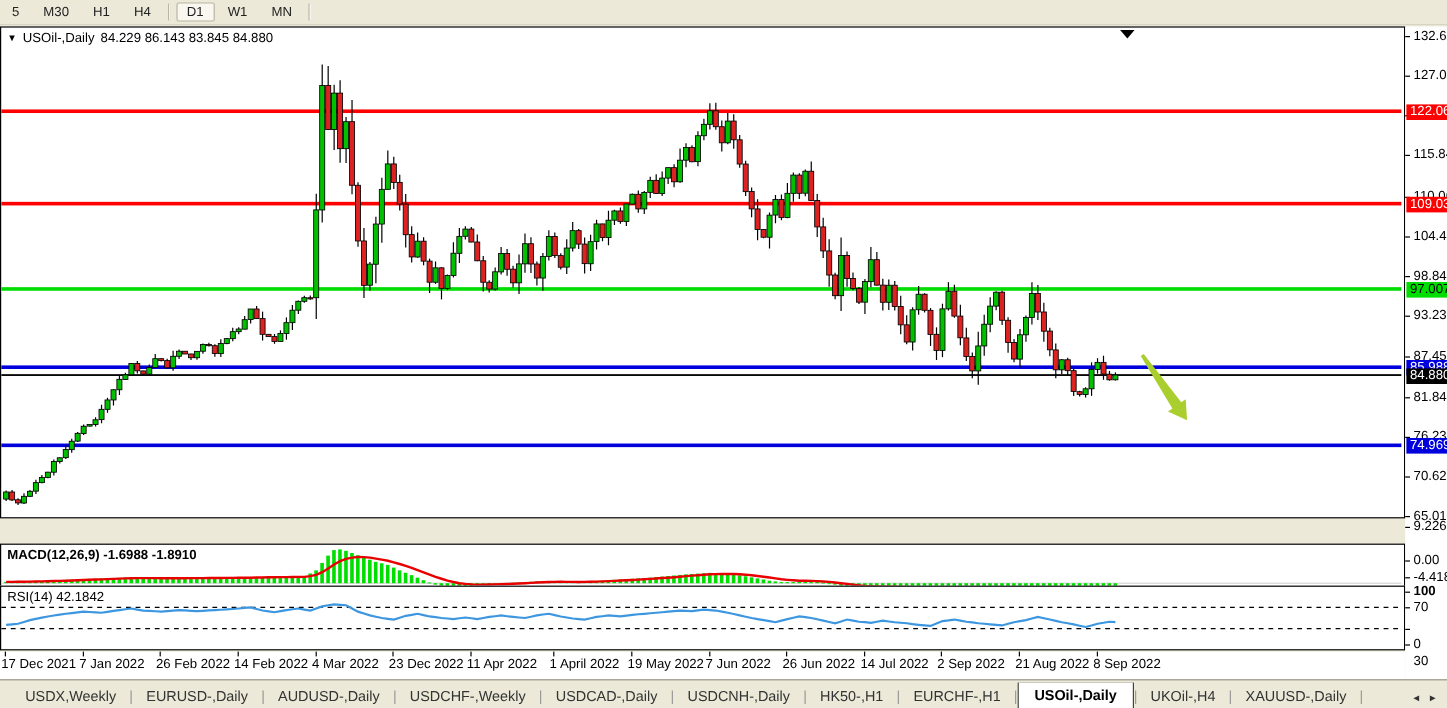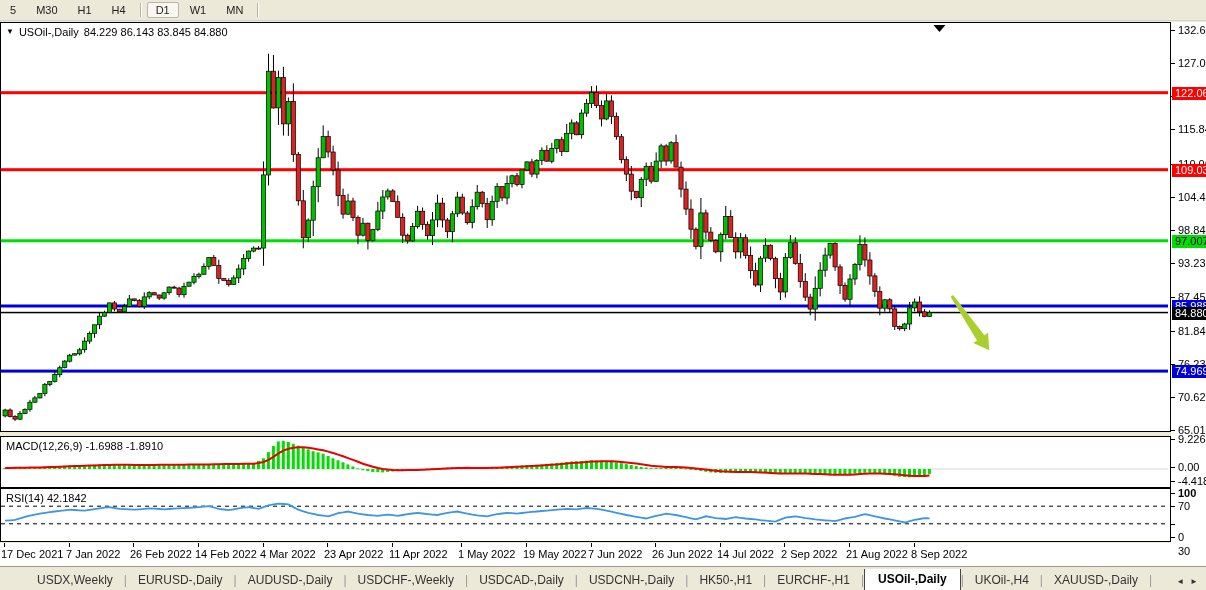--- a/index.html
+++ b/index.html
@@ -8,39 +8,39 @@
   #app{position:relative;width:1206px;height:590px;}
   
   #toolbar{position:absolute;left:0;top:0;width:1206px;height:20px;background:#ece9d8;
            border-bottom:1px solid #d8d4c4;display:flex;align-items:center;}
   .tf-btn{padding:1px 8px;margin:0 1px;color:#222;font-size:11px;cursor:default;border:1px solid transparent;}
   .tf-btn.active{background:#f9f7ef;border:1px solid #b9b5a3;border-radius:2px;}
   .tb-sep{width:1px;height:14px;background:#b9b5a3;margin:0 4px;border-right:1px solid #fff;}
   
   .pane{position:absolute;left:0;background:#fff;border:1px solid #000;}
   #main-pane{top:22px;width:1169px;height:408px;}
-  #macd-pane{top:436px;width:1169px;height:50px;}
+  #macd-pane{top:453px;width:1169px;height:50px;font-weight:bold;}
   #rsi-pane{top:488px;width:1169px;height:52px;}
   .pane svg{position:absolute;left:0;top:0;}
   .pane-label{position:absolute;left:5px;top:3px;font-size:11px;color:#000;white-space:nowrap;z-index:5;}
   #chart-title{display:flex;align-items:center;gap:5px;}
   #title-collapse{font-size:8px;line-height:8px;color:#000;}
   
   #price-axis{position:absolute;left:1171px;top:22px;width:35px;height:544px;background:#fff;}
   .tickmark{position:absolute;left:0;width:4px;height:1px;background:#000;}
   .ticklabel{position:absolute;left:7px;font-size:11px;color:#000;white-space:nowrap;}
   .lvl-label{position:absolute;left:1px;font-size:11px;padding:0 3px 1px 3px;white-space:nowrap;z-index:6;}
   
   #date-axis{position:absolute;left:0;top:543px;width:1171px;height:23px;background:#fff;}
   .date-tick{position:absolute;top:0;width:1px;height:4px;background:#000;}
   .date-label{position:absolute;top:5px;font-size:11px;color:#000;white-space:nowrap;}
   
   #tab-bar{position:absolute;left:0;top:566px;width:1206px;height:24px;background:#ece9d8;
            border-top:1px solid #9a968a;display:flex;align-items:flex-end;}
-  #tabs{display:flex;align-items:flex-end;padding-left:26px;height:22px;flex:1;overflow:hidden;}
+  #tabs{display:flex;align-items:flex-end;padding-left:10px;height:22px;flex:1;overflow:hidden;}
   .tab{padding:3px 11px 4px 11px;color:#333;font-size:12px;white-space:nowrap;cursor:default;}
   .tab.active{background:#fff;border:1px solid #444;border-bottom:none;font-weight:bold;color:#000;
               padding:3px 13px 5px 13px;margin-bottom:0;}
   .tab-sep{color:#999;padding:3px 0 4px 0;font-size:12px;}
   #tab-arrows{display:flex;gap:6px;padding:0 8px 5px 0;color:#333;font-size:8px;}
 </style>
 </head>
 <body>
 
 <div id="app">
@@ -707,25 +707,25 @@
       <div class="date-label" style="left: 1px;">17 Dec 2021</div>
       <div class="date-tick" style="left: 69px;"></div>
       <div class="date-label" style="left: 66px;">7 Jan 2022</div>
       <div class="date-tick" style="left: 133px;"></div>
       <div class="date-label" style="left: 130px;">26 Feb 2022</div>
       <div class="date-tick" style="left: 198px;"></div>
       <div class="date-label" style="left: 195px;">14 Feb 2022</div>
       <div class="date-tick" style="left: 263px;"></div>
       <div class="date-label" style="left: 260px;">4 Mar 2022</div>
       <div class="date-tick" style="left: 327px;"></div>
-      <div class="date-label" style="left: 324px;">23 Apr 2022</div>
+      <div class="date-label" style="left: 324px;">23 Dec 2022</div>
       <div class="date-tick" style="left: 392px;"></div>
       <div class="date-label" style="left: 389px;">11 Apr 2022</div>
       <div class="date-tick" style="left: 461px;"></div>
-      <div class="date-label" style="left: 458px;">1 May 2022</div>
+      <div class="date-label" style="left: 458px;">1 April 2022</div>
       <div class="date-tick" style="left: 526px;"></div>
       <div class="date-label" style="left: 523px;">19 May 2022</div>
       <div class="date-tick" style="left: 591px;"></div>
       <div class="date-label" style="left: 588px;">7 Jun 2022</div>
       <div class="date-tick" style="left: 655px;"></div>
       <div class="date-label" style="left: 652px;">26 Jun 2022</div>
       <div class="date-tick" style="left: 720px;"></div>
       <div class="date-label" style="left: 717px;">14 Jul 2022</div>
       <div class="date-tick" style="left: 784px;"></div>
       <div class="date-label" style="left: 781px;">2 Sep 2022</div>

